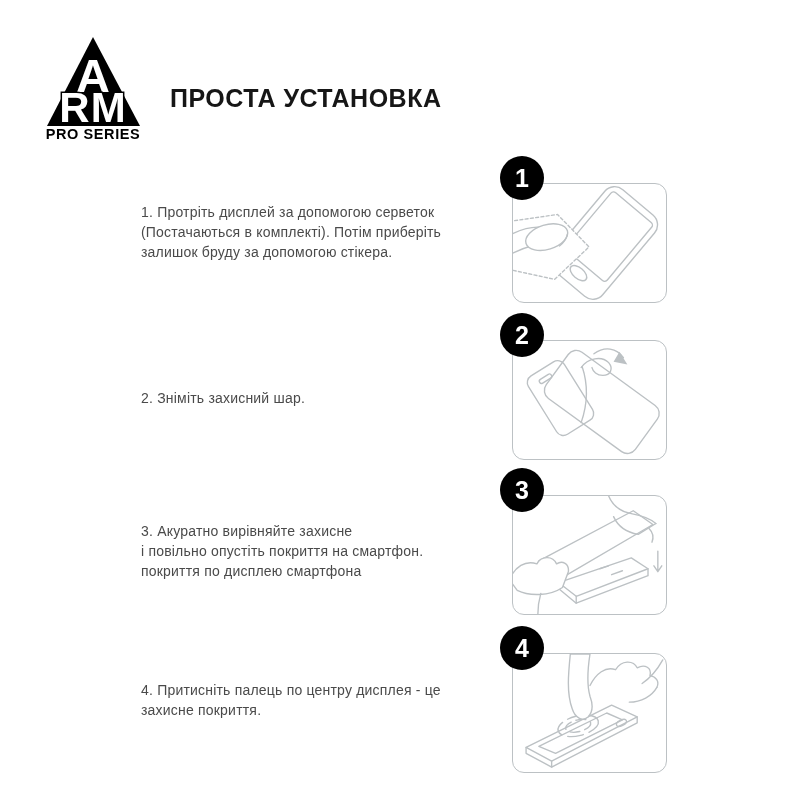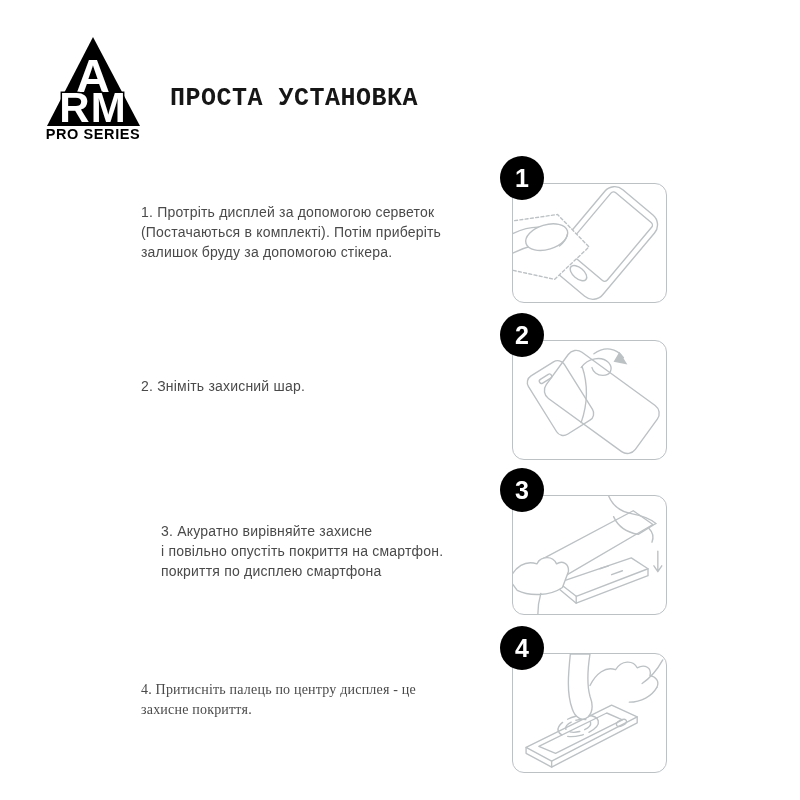--- a/index.html
+++ b/index.html
@@ -5,32 +5,32 @@
   * { margin: 0; padding: 0; box-sizing: border-box; }
   html, body { width: 800px; height: 800px; background: #ffffff; }
   body { position: relative; font-family: "Liberation Sans", "DejaVu Sans", sans-serif; overflow: hidden; }
 
   .logo-wrap { position: absolute; left: 42px; top: 34px; width: 104px; height: 112px; }
   .logo-wrap svg { width: 100%; height: 100%; display: block; }
 
   .page-title {
     position: absolute; left: 170px; top: 84px;
     font-size: 25px; font-weight: 700; letter-spacing: 0.5px;
-    color: #161616; white-space: nowrap; font-family: Liberation Mono, monospace;
+    color: #161616; white-space: nowrap;
   }
 
   .step-text {
     position: absolute; left: 141px;
     font-size: 14px; line-height: 20px; letter-spacing: 0.2px;
     color: #4a4a4a; white-space: nowrap;
   }
   #step1-text { top: 202px; }
-  #step2-text { top: 376px; text-align: center; }
-  #step3-text { top: 521px; margin-left: 20px; }
-  #step4-text { top: 680px; font-family: Liberation Serif, serif; }
+  #step2-text { top: 388px; text-align: center; }
+  #step3-text { top: 521px; }
+  #step4-text { top: 680px; }
 
   .illus-wrap { position: absolute; left: 512px; width: 155px; height: 120px; }
   #illus1 { top: 183px; }
   #illus2 { top: 340px; }
   #illus3 { top: 495px; }
   #illus4 { top: 653px; }
 
   .frame {
     position: absolute; inset: 0;
     border: 1.5px solid #bcc1c4; border-radius: 12px;

